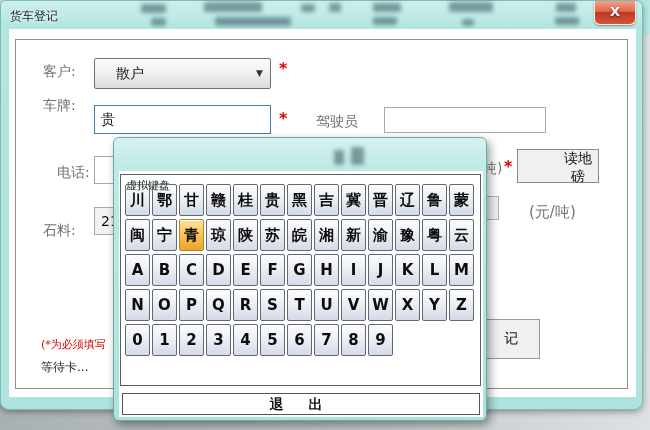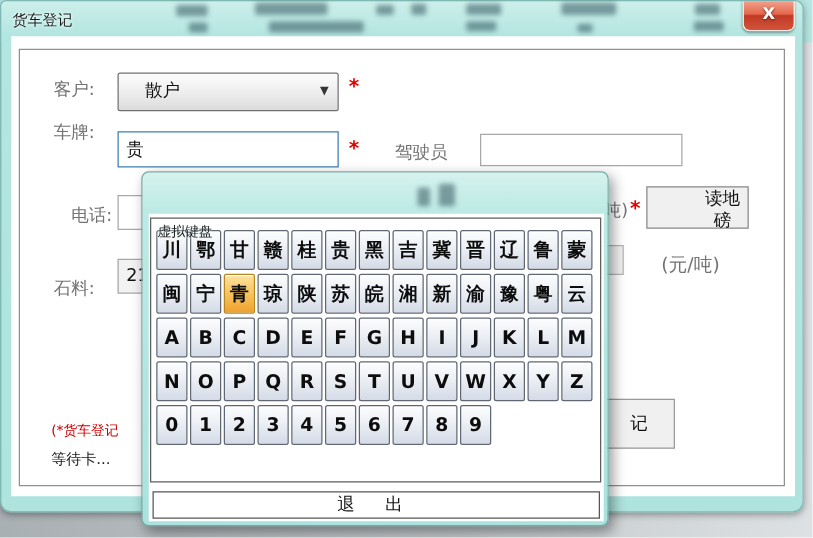--- a/index.html
+++ b/index.html
@@ -79,21 +79,21 @@
     background:linear-gradient(180deg,#fdfdfe 0%,#eceff4 45%,#d4dbe7 100%);
     box-shadow:inset 0 1px 0 #fff;
     font-size:15px; font-weight:bold; color:#0d0d0d; text-align:center;
     cursor:pointer; padding:0; line-height:30px;
     font-family:"DejaVu Sans","Liberation Sans",sans-serif; }
   .kb-key.active { background:linear-gradient(180deg,#fde2a0 0%,#f8c662 45%,#efa22e 100%);
     border-color:#b8861f; }
   .kb-exit { position:absolute; left:3px; top:222px; width:358px; height:22px;
     background:#fff; border:1px solid #565656; font-size:14px; color:#111;
     letter-spacing:10px; line-height:20px; text-align:center; cursor:pointer;
-    font-family:"DejaVu Sans","Liberation Sans",sans-serif; }
+    font-family:"DejaVu Sans","Liberation Sans",sans-serif;font-weight:bold; }
 </style>
 </head>
 <body>
 
 <div class="backdrop-top"></div>
 
 <div class="main-dialog">
 
   <div class="titlebar">
 
@@ -137,21 +137,21 @@
     <input class="txt" style="left: 85px; top: 127px; width: 177px; height: 28px;" value="">
     <span class="lbl" style="left:474px;top:131px">吨)</span>
     <span class="req" style="left:495px;top:128px">*</span>
     <button class="btn read-scale">读地磅</button>
 
     <span class="lbl" style="left:34px;top:193px">石料:</span>
     <input class="txt" style="left: 85px; top: 178px; width: 177px; height: 28px; background: rgb(242, 242, 242);" value="21">
     <input class="txt disabled" style="left: 412px; top: 167px; width: 78px; height: 24px;" value="">
     <span class="lbl" style="left:520px;top:174px;font-size:15px">(元/吨)</span>
 
-    <span class="note-red">(*货车登记</span>
+    <span class="note-red">(*为必须填写</span>
     <span class="waiting">等待卡...</span>
     <button class="btn register">登 记</button>
   </div>
 </div>
 
 <div class="kb-dialog">
   <span class="kb-title">虚拟键盘</span>
   <div>
     <div class="blob" style="left:220px;top:12px;width:10px;height:15px"></div>
     <div class="blob" style="left:237px;top:9px;width:13px;height:18px"></div>

